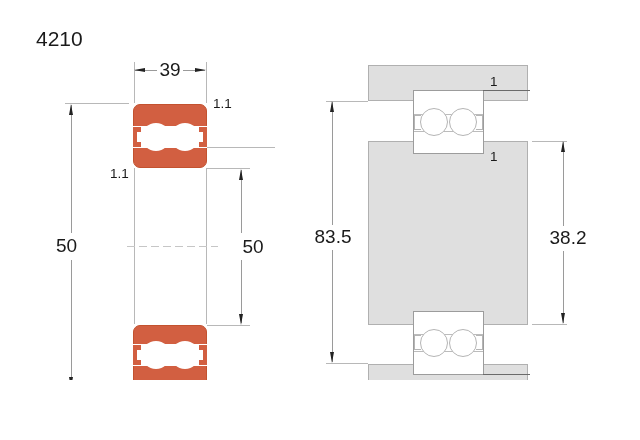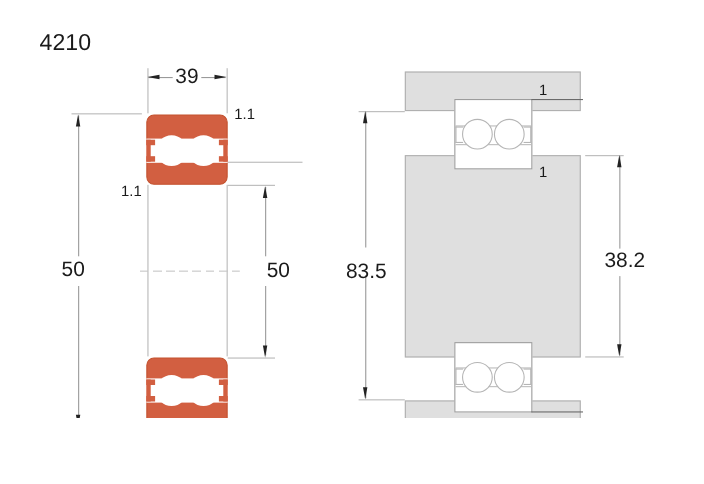--- a/index.html
+++ b/index.html
@@ -124,21 +124,21 @@
   <div class="chamferline" style="left:483px;top:374px;width:47px;"></div>
   <div class="smalltext" style="left:490px;top:75px;">1</div>
   <div class="smalltext" style="left:490px;top:150px;">1</div>
 
   <div class="hline" style="left:326px;top:100.5px;width:42px;"></div>
   <div class="hline" style="left:326px;top:363px;width:42px;"></div>
   <div class="vline dimline" style="left:331.6px;top:102px;height:123px;"></div>
   <div class="vline dimline" style="left:331.6px;top:250px;height:112px;"></div>
   <div class="arr arr-up" style="left:329.5px;top:101px;"></div>
   <div class="arr arr-down" style="left:329.5px;top:352px;"></div>
-  <div class="dimtext" style="left:311px;top:238px;width:44px;">83.5</div>
+  <div class="dimtext" style="left:311px;top:227px;width:44px;">83.5</div>
 
   <div class="hline" style="left:532px;top:140.5px;width:35px;"></div>
   <div class="hline" style="left:532px;top:323.5px;width:35px;"></div>
   <div class="vline dimline" style="left:562.6px;top:142px;height:84px;"></div>
   <div class="vline dimline" style="left:562.6px;top:251px;height:72px;"></div>
   <div class="arr arr-up" style="left:560.5px;top:141px;"></div>
   <div class="arr arr-down" style="left:560.5px;top:312.5px;"></div>
   <div class="dimtext" style="left:546px;top:228px;width:44px;">38.2</div>
 
 </div>

